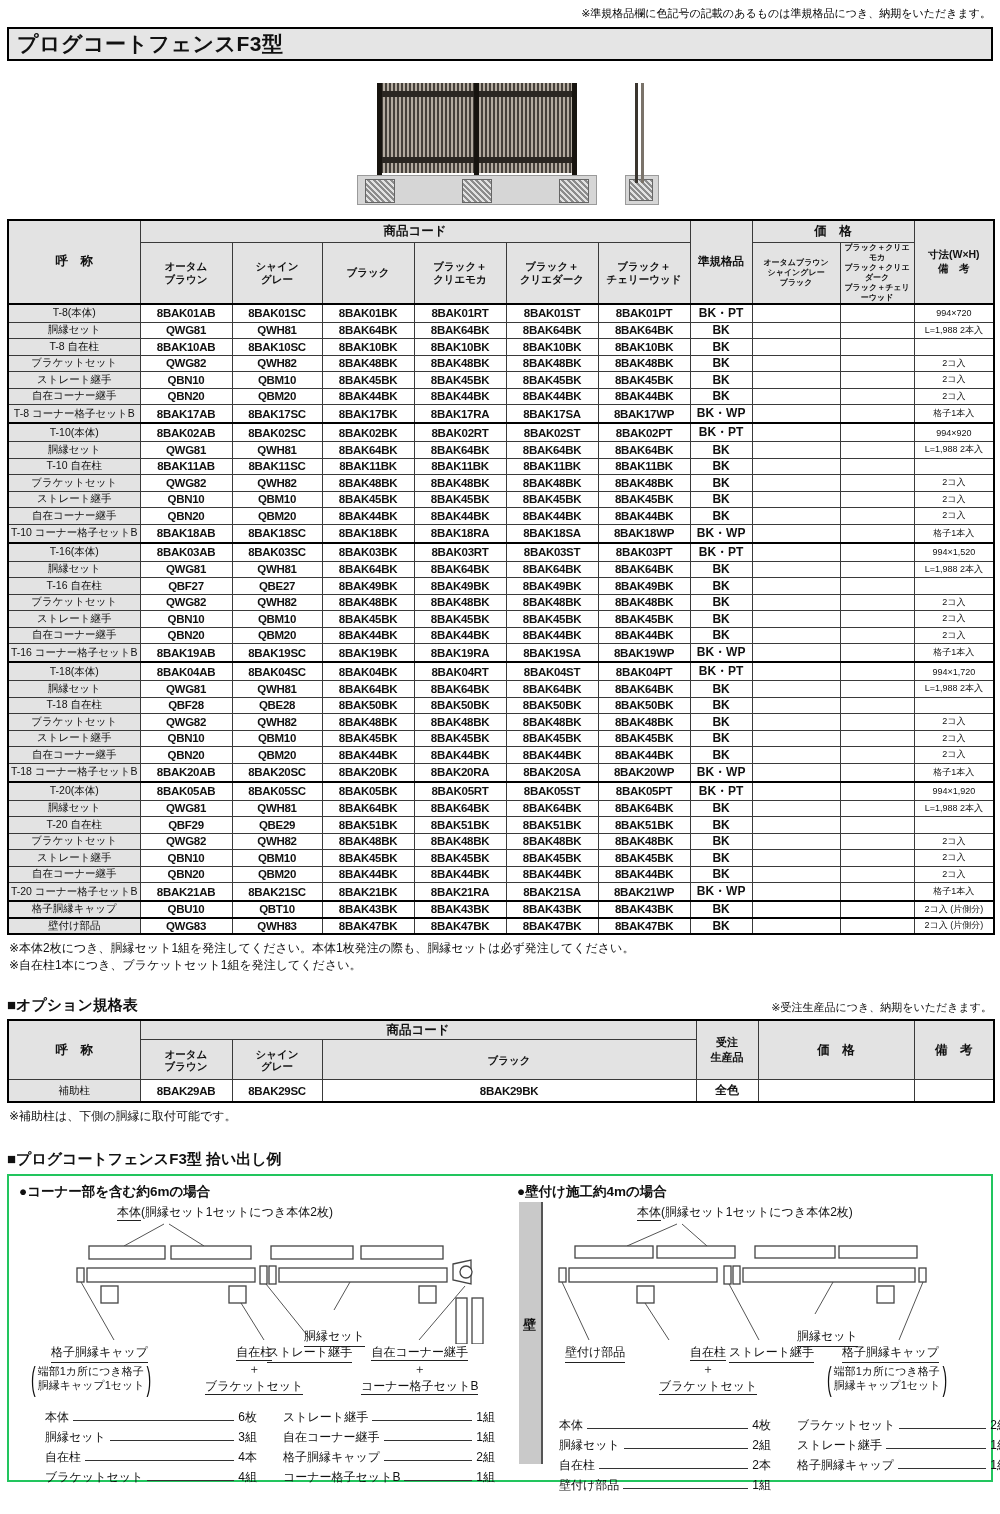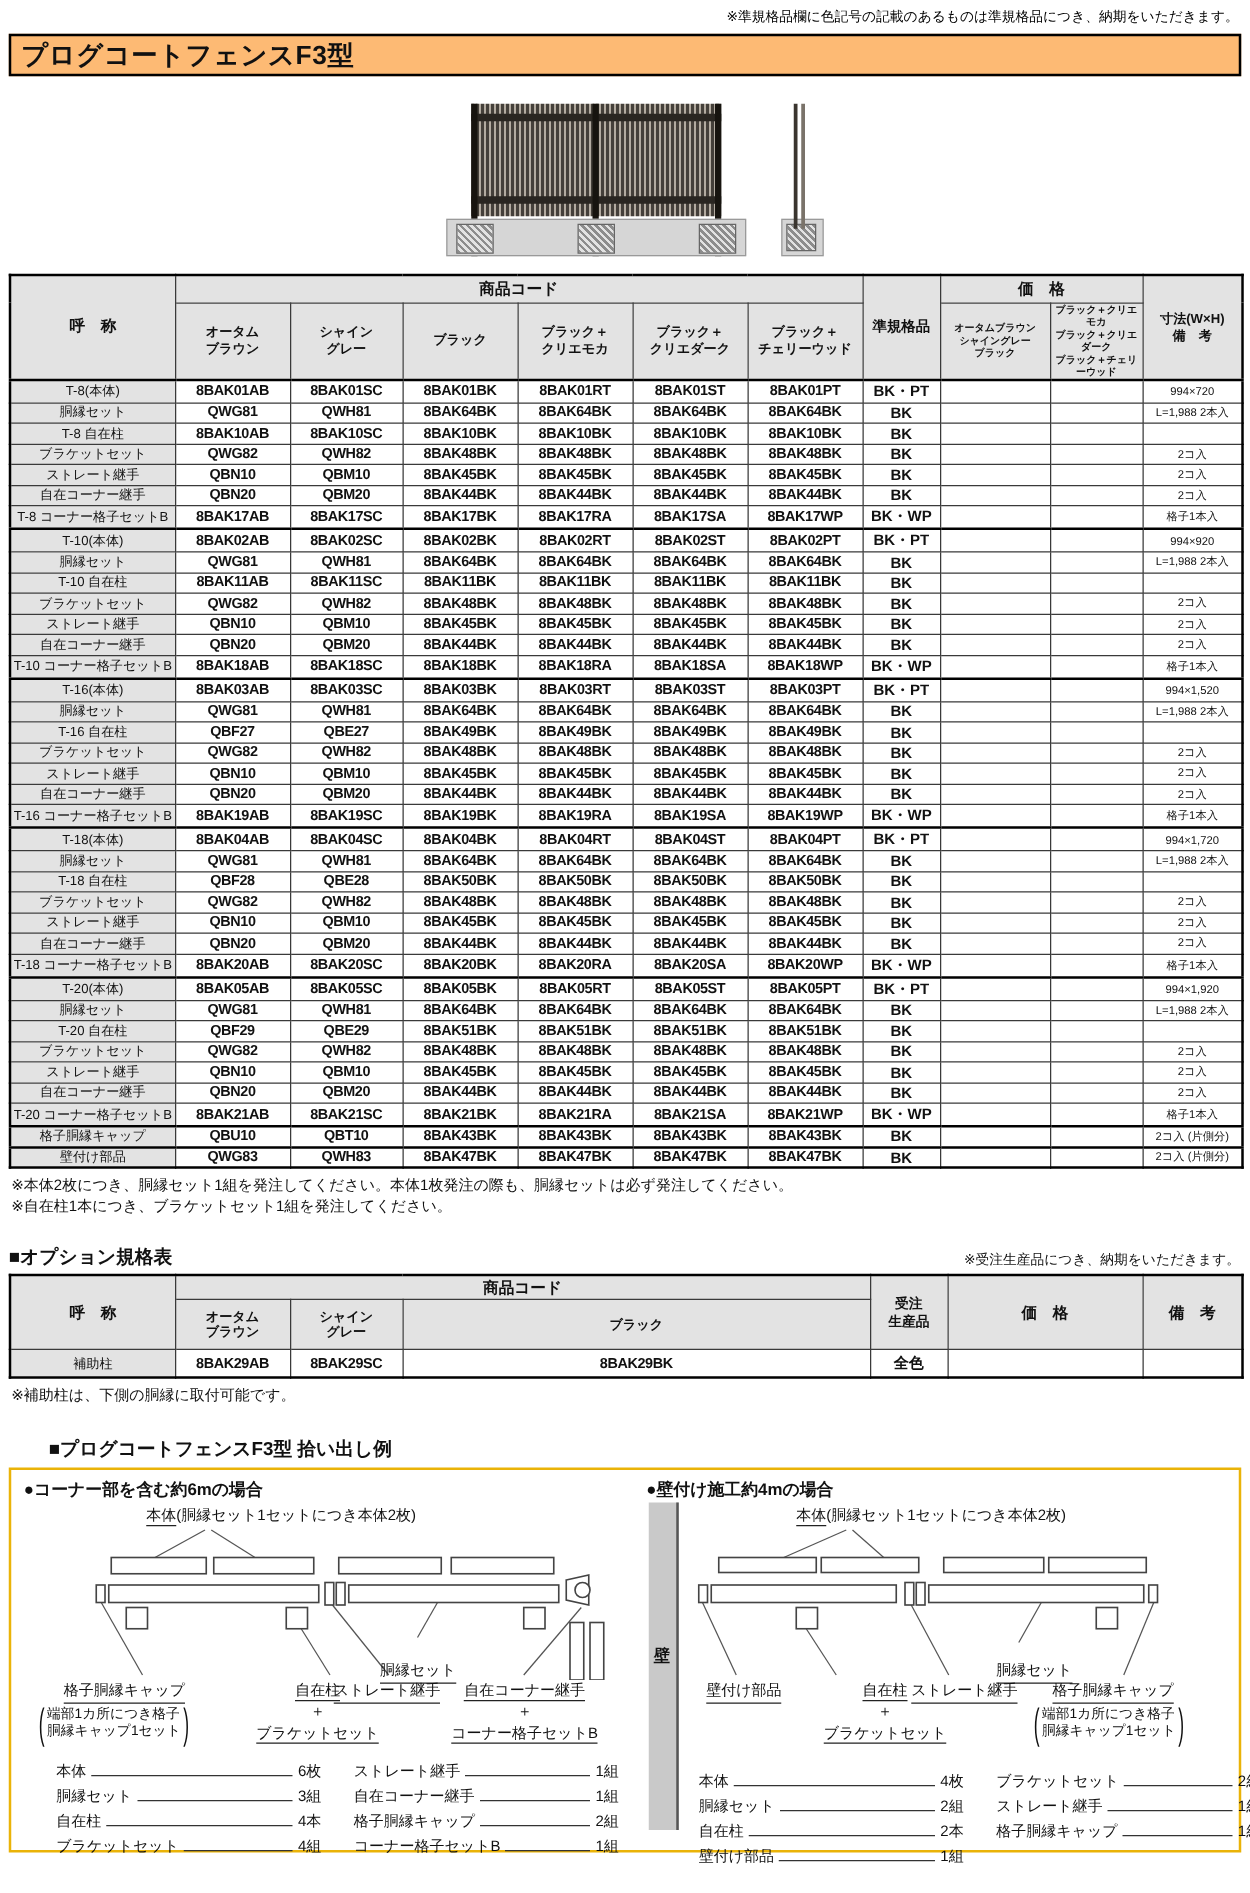--- a/index.html
+++ b/index.html
@@ -8,21 +8,21 @@
     font-family: "Liberation Sans", "DejaVu Sans", sans-serif;
   }
   .page { width: 1000px; padding: 4px 7px 10px 7px; position: relative; }
   .pre { white-space: pre-line; }
 
   
   .top-note { text-align: right; font-size: 11px; padding: 2px 2px 6px 0; color:#000; }
 
   
   .title-box {
-    border: 2px solid #000; background: #fdba74;
+    border: 2px solid #000; background: #e5e5e5;
     padding: 3px 8px; display: flex; align-items: center; gap: 6px; height: 34px;
   }
   .title-main { font-size: 21px; font-weight: bold; letter-spacing: 0.5px; }
   .title-colors { font-size: 11.5px; font-weight: bold; }
 
   
   .illus-wrap { height: 158px; position: relative; }
   .fence-scene { position: absolute; left: 350px; top: 12px; width: 300px; height: 140px; }
   .fence-front { position: absolute; left: 20px; top: 10px; width: 200px; height: 90px;
     background: repeating-linear-gradient(90deg, #45403a 0 2px, #b3aba0 2px 4px); }
@@ -61,22 +61,22 @@
   
   .opt-head-row { display: flex; justify-content: space-between; align-items: flex-end; margin-top: 16px; padding: 0 1px 4px 0; }
   .sec-heading { font-size: 15px; font-weight: bold; }
   .small-note { font-size: 11px; }
   .ot .h1 th { height: 20px; font-size: 12.5px; }
   .ot .h2 th { height: 40px; font-size: 10.5px; line-height: 1.15; }
   .ot td { height: 22px; text-align: center; vertical-align: middle; }
   .opt-note { font-size: 12px; padding: 5px 2px; }
 
   
-  .ex-heading { margin-top: 20px; margin-bottom: 5px; margin-left: 32px; }
-  .ex-box { border: 2px solid #eab308; height: 308px; display: flex; }
+  .ex-heading { margin-top: 20px; margin-bottom: 5px; }
+  .ex-box { border: 2px solid #22c55e; height: 308px; display: flex; }
   .ex-half { position: relative; height: 100%; }
   .ex-half.left { width: 500px; }
   .ex-half.right { width: 486px; }
   .ex-title { position: absolute; left: 10px; top: 7px; font-size: 13.5px; font-weight: bold; }
   .dlabel { position: absolute; font-size: 12px; white-space: nowrap; }
   .ul { border-bottom: 1px solid #222; padding-bottom: 1px; }
   .plus { font-size: 12px; }
   .stack { text-align: center; }
   .paren-note { position: absolute; display: flex; align-items: center; font-size: 11px; }
   .paren-note .pg { font-size: 14px; transform: scaleY(2.4); padding: 0 2px; font-weight: normal; }

